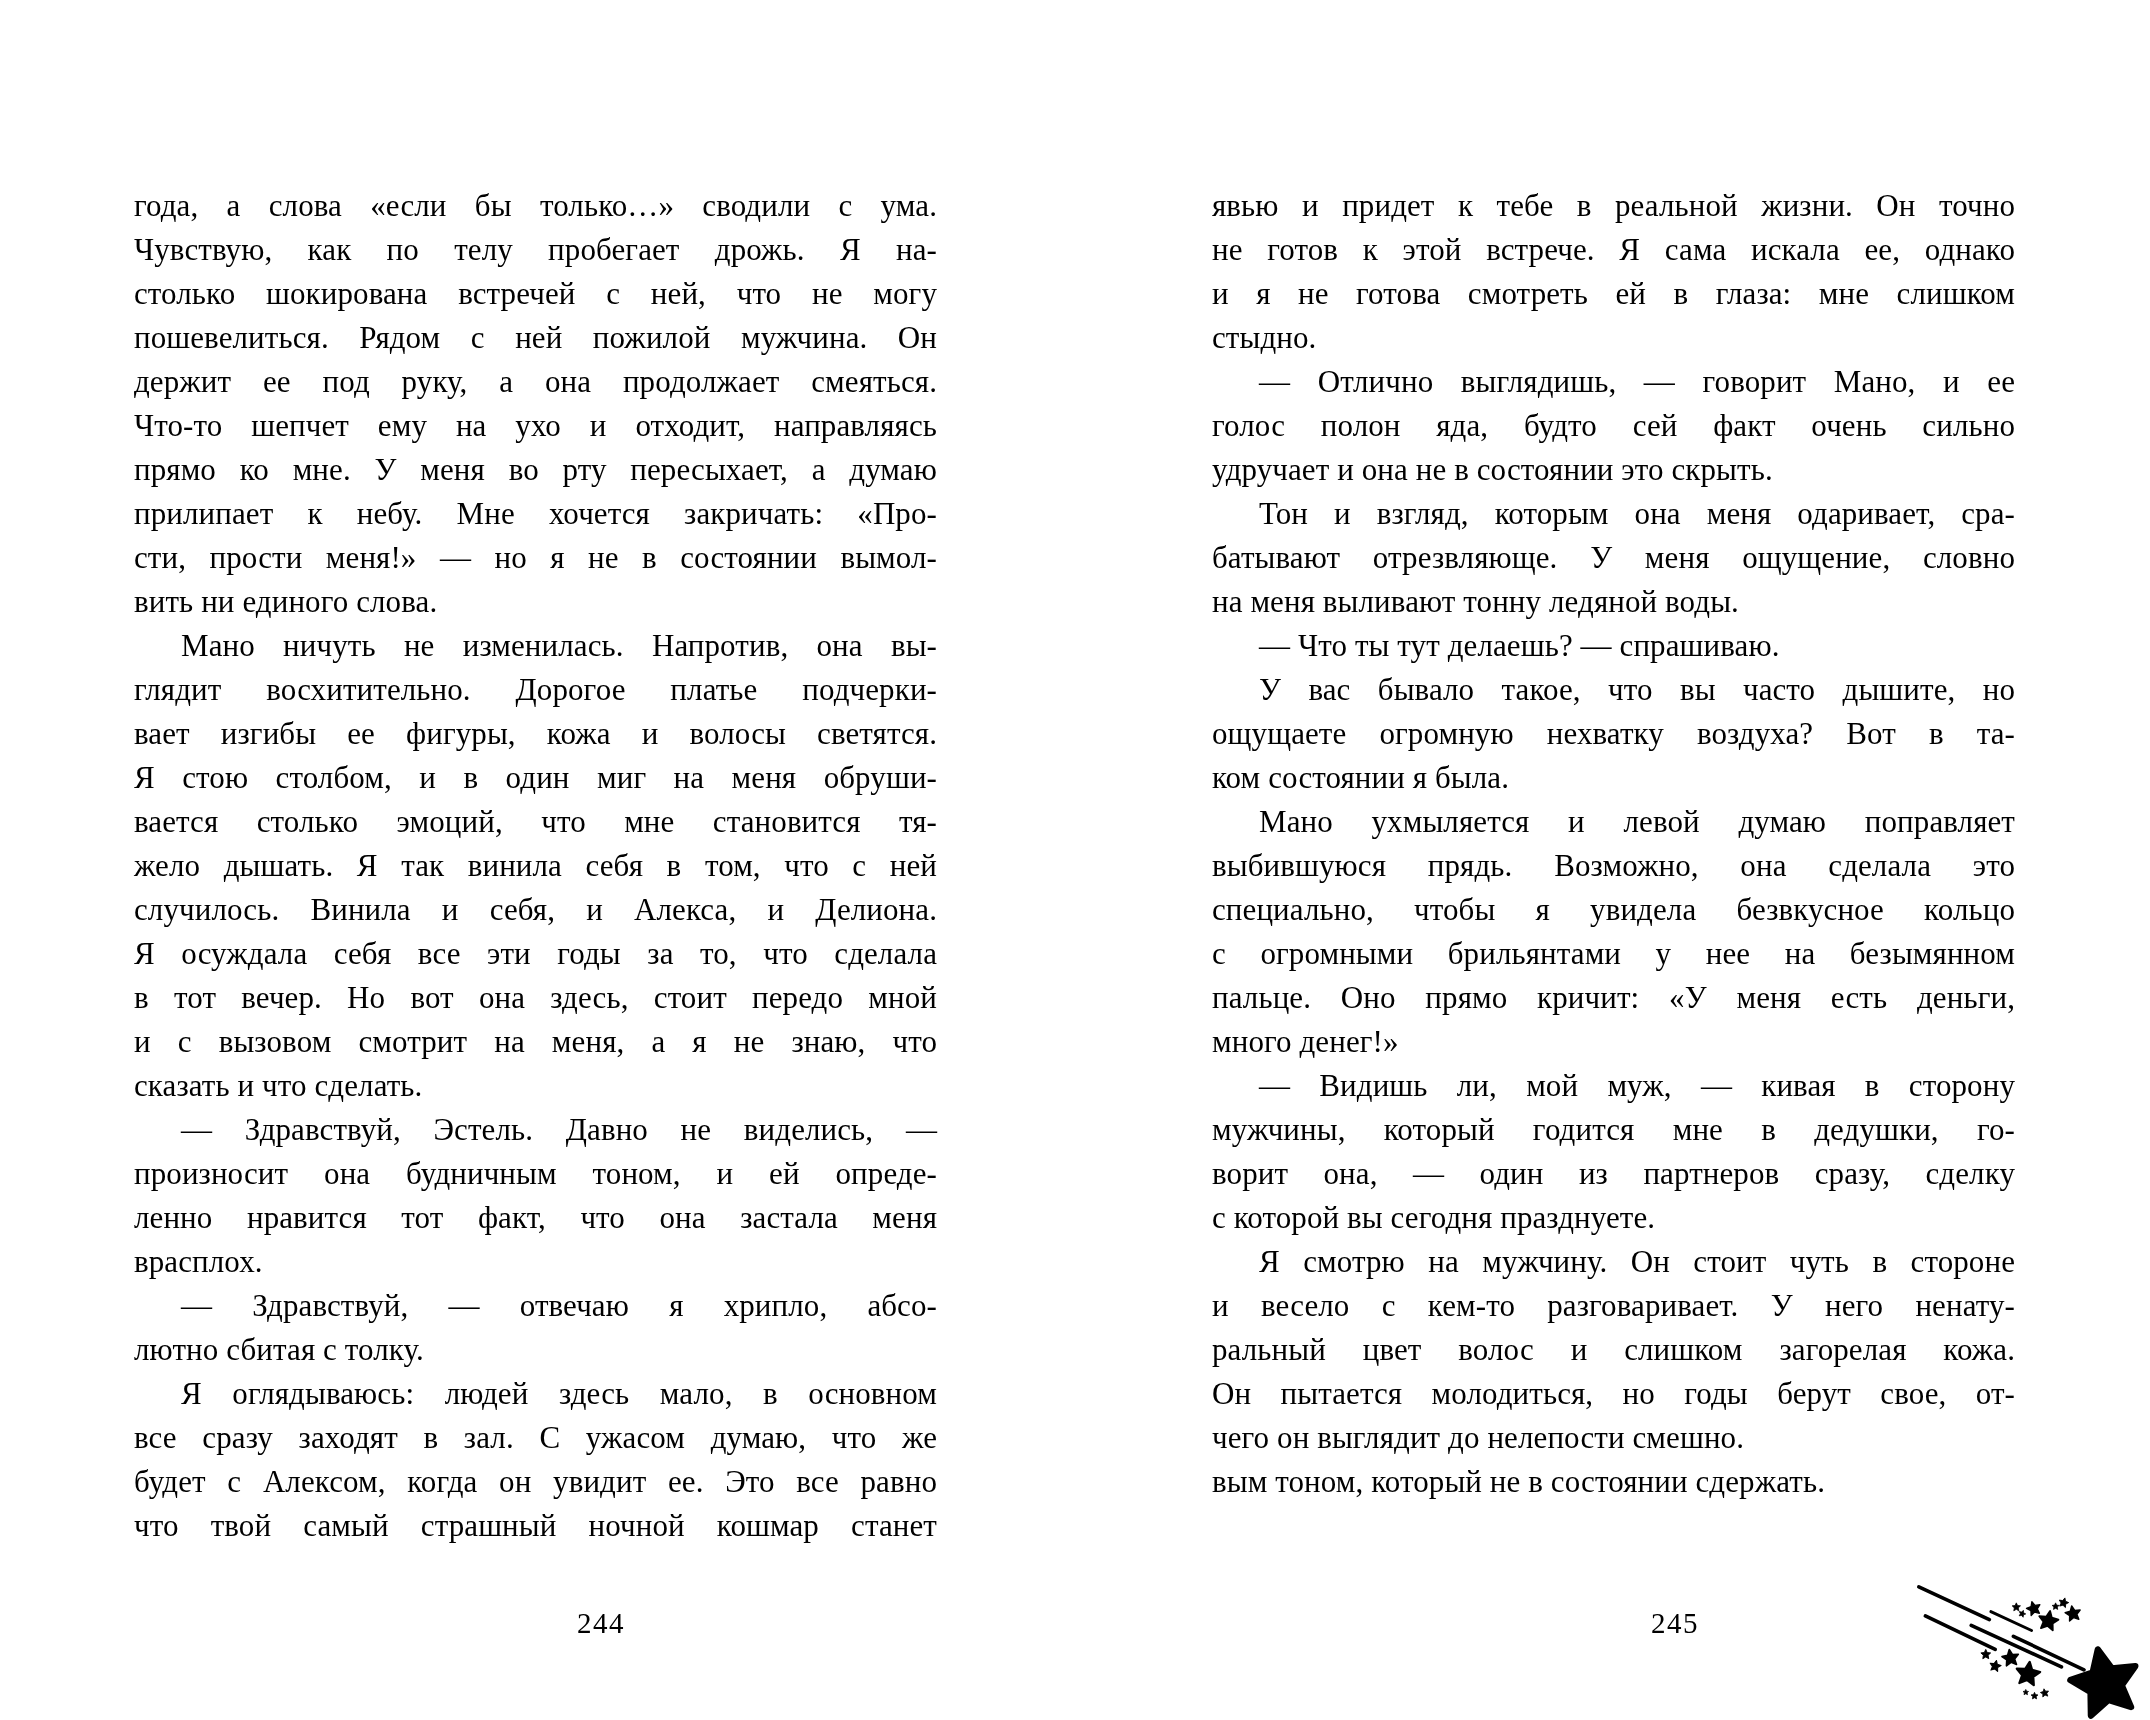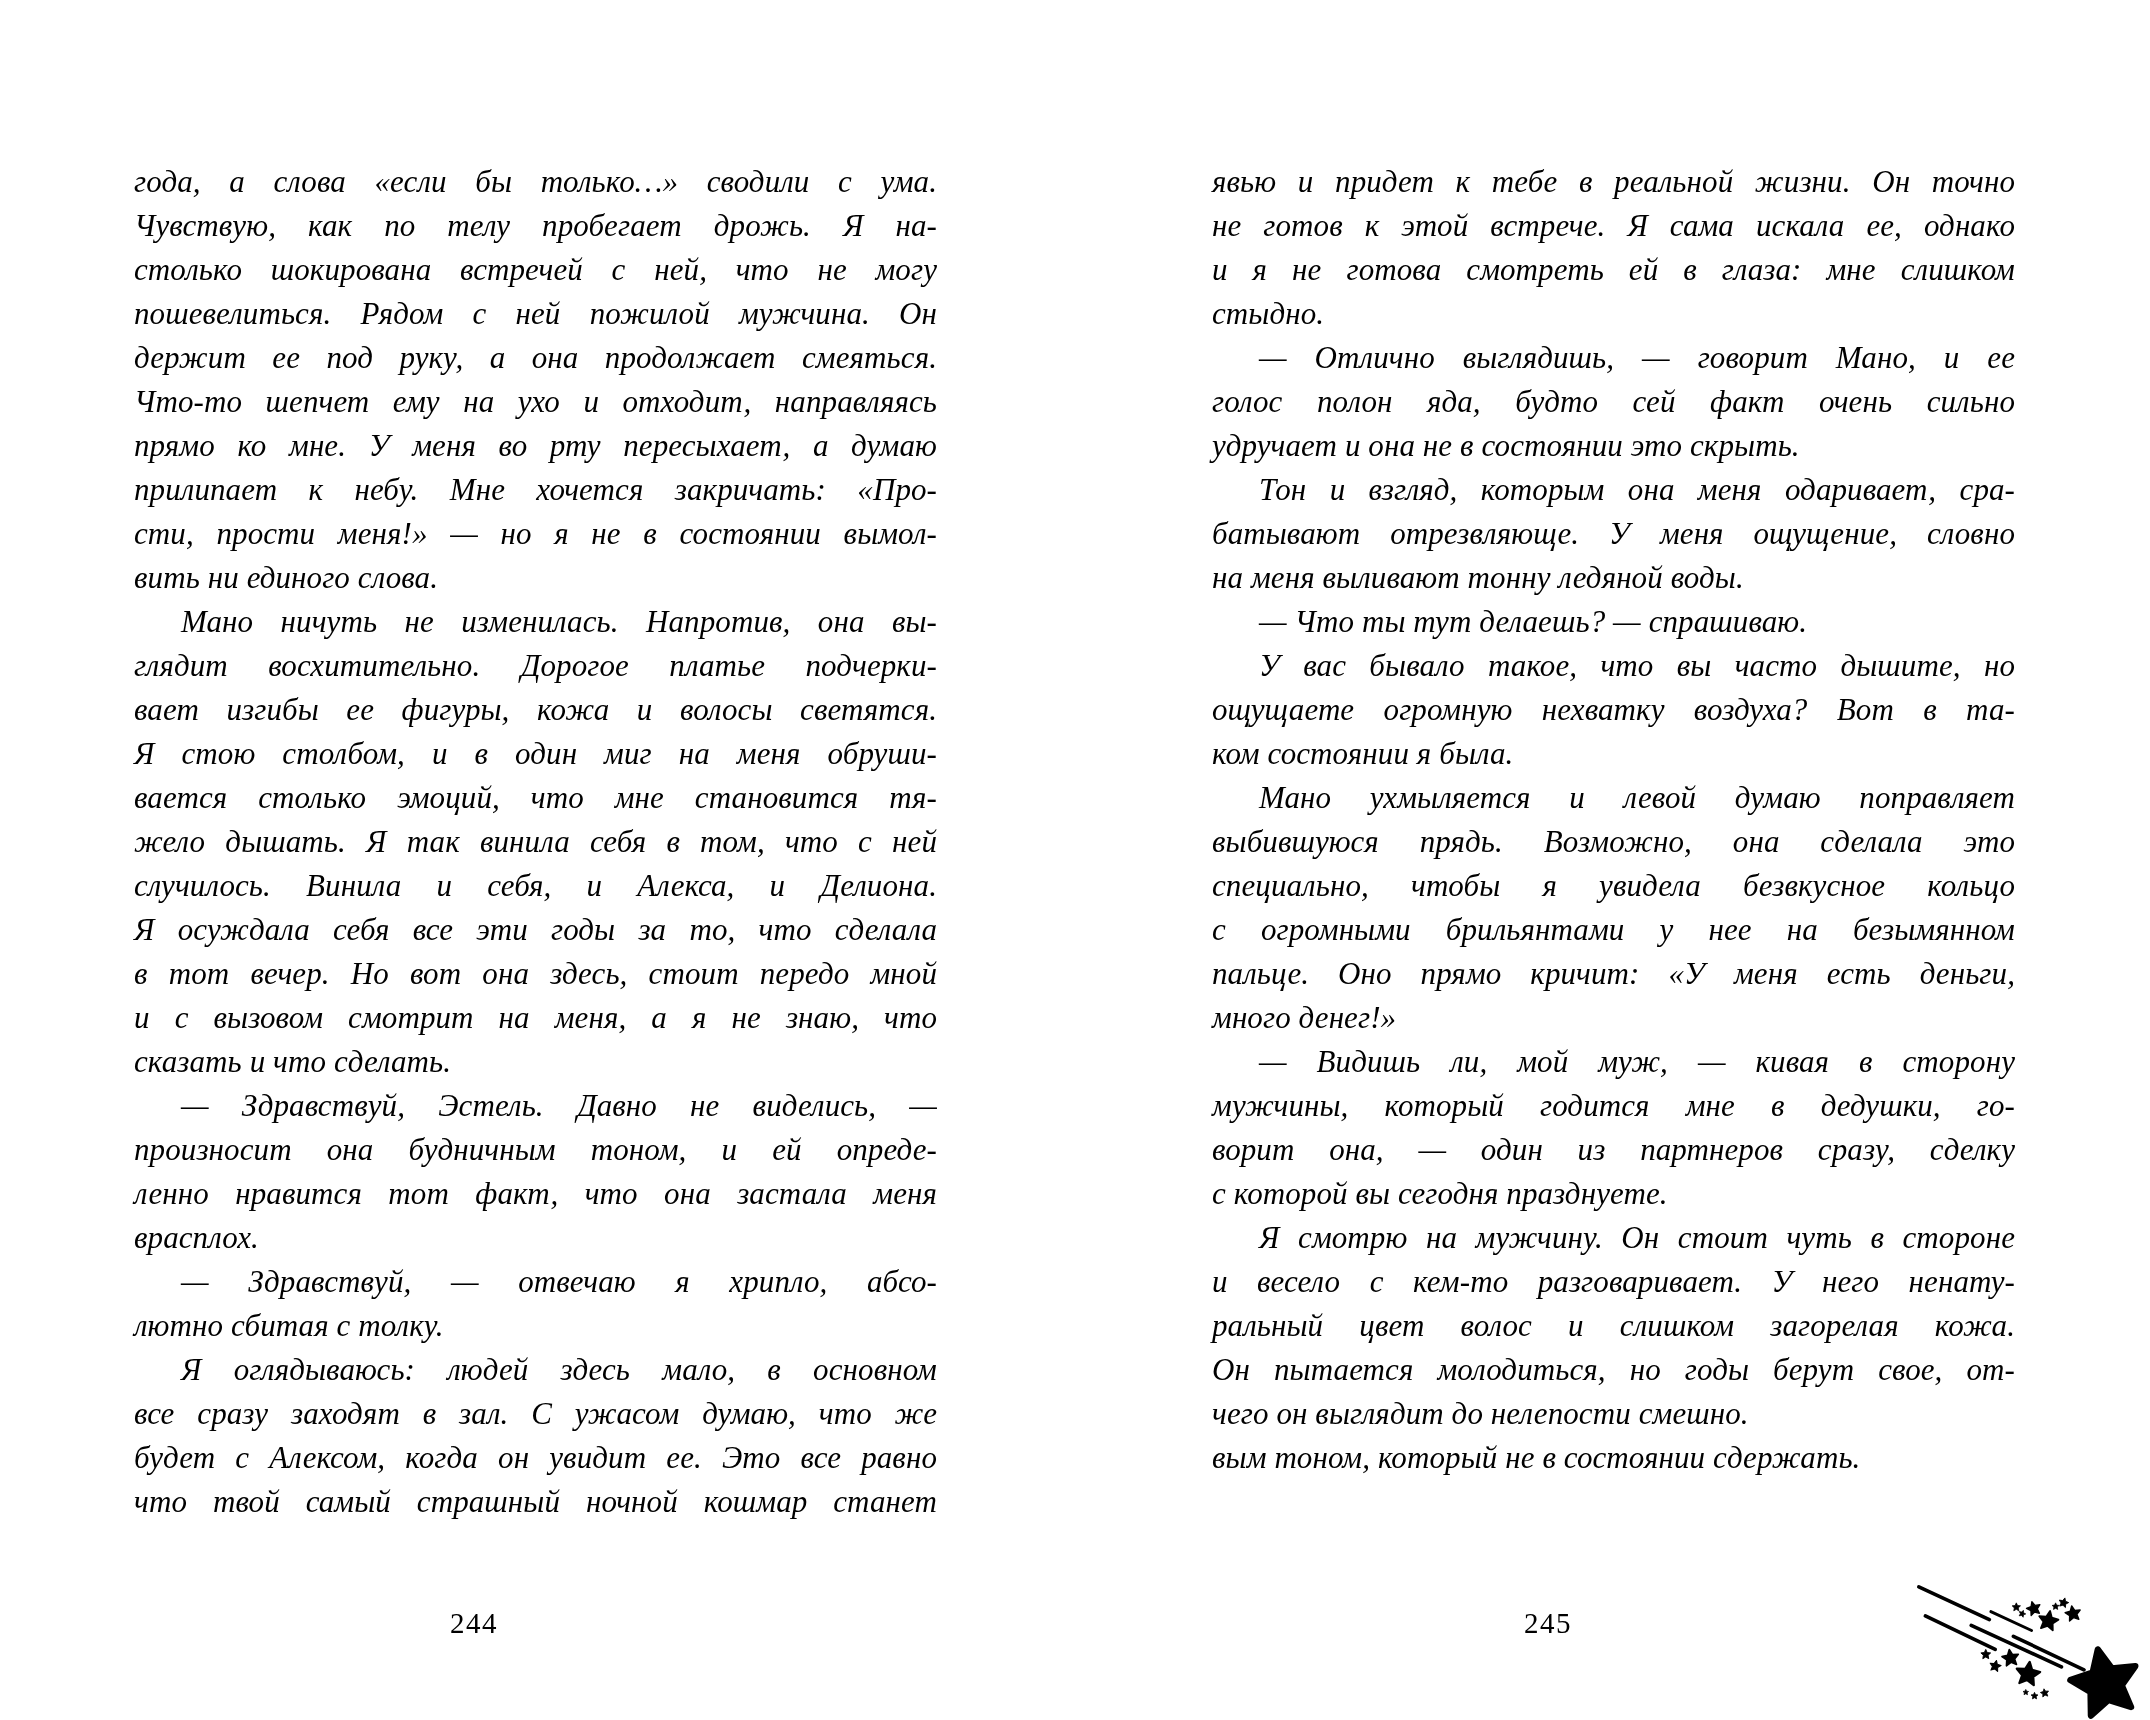--- a/index.html
+++ b/index.html
@@ -5,38 +5,38 @@
   html, body { margin: 0; padding: 0; background: #ffffff; }
   .spread {
     position: relative;
     width: 2151px;
     height: 1720px;
     background: #ffffff;
     overflow: hidden;
     font-family: "Liberation Serif", serif;
     color: #000000;
   }
-  .text-col { position: absolute; top: 160px; width: 803px; font-style: italic; }
+  .text-col { position: absolute; top: 184px; width: 803px; }
   #col-left  { left: 134px; }
   #col-right { left: 1212px; }
   .line {
     font-size: 31px;
     line-height: 44px;
     height: 44px;
     text-align: justify;
     text-align-last: justify;
     letter-spacing: 0.1px;
   }
   .line.end { text-align-last: left; }
   .line.indent { text-indent: 47px; }
   .page-num {
     position: absolute;
     top: 1607px;
     width: 175px;
-    text-align: left;
+    text-align: right;
     font-size: 29px;
     line-height: 32px;
     letter-spacing: 1.5px;
   }
   #num-left  { left: 450px; }
   #num-right { left: 1524px; }
   .deco {
     position: absolute;
     left: 1894px;
     top: 1493px;

